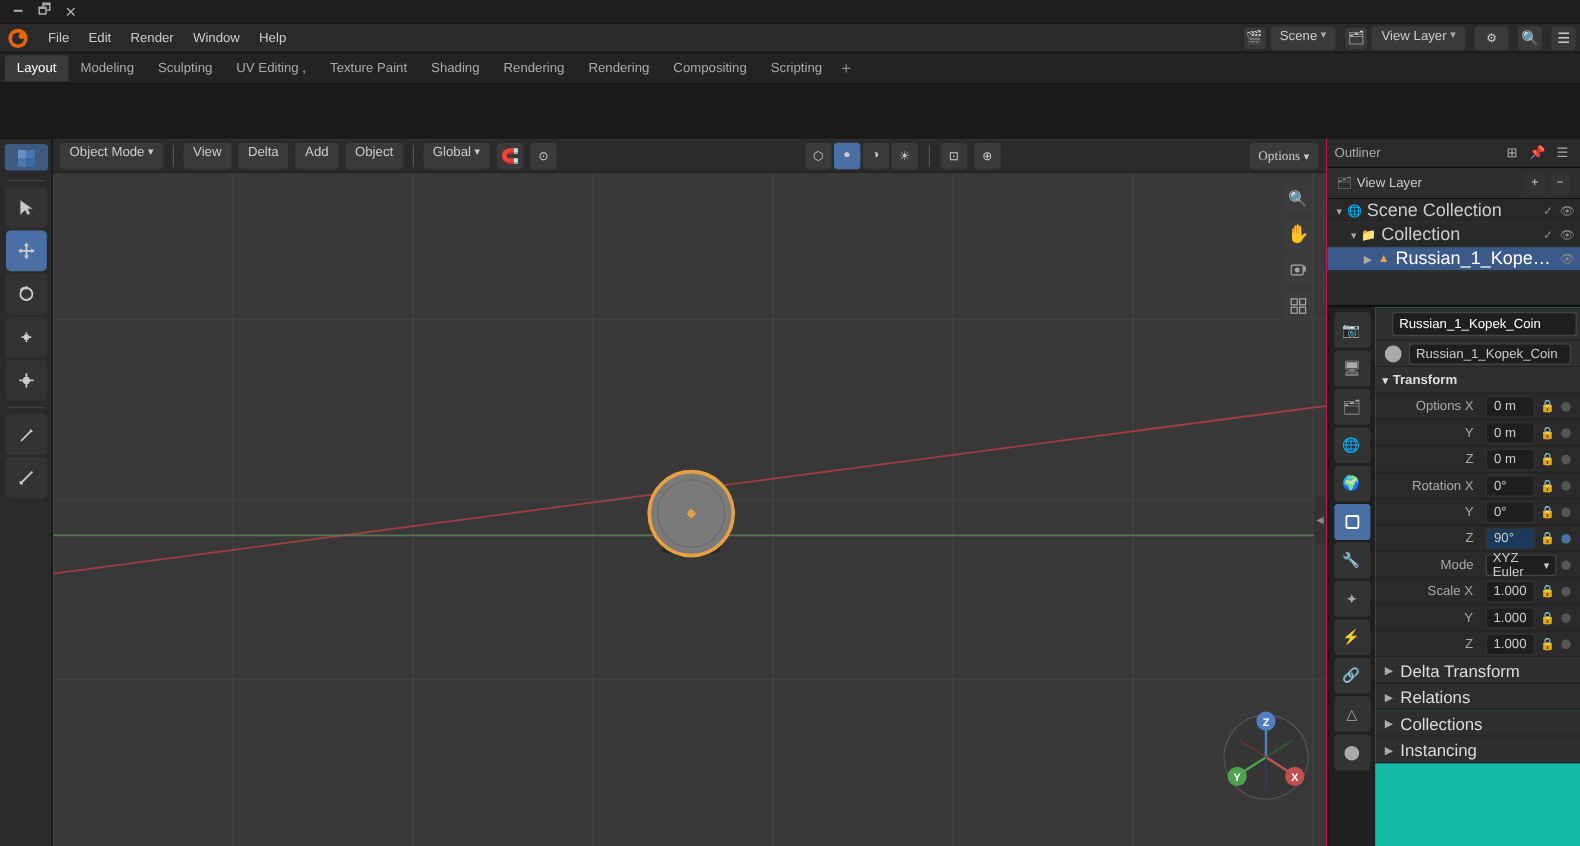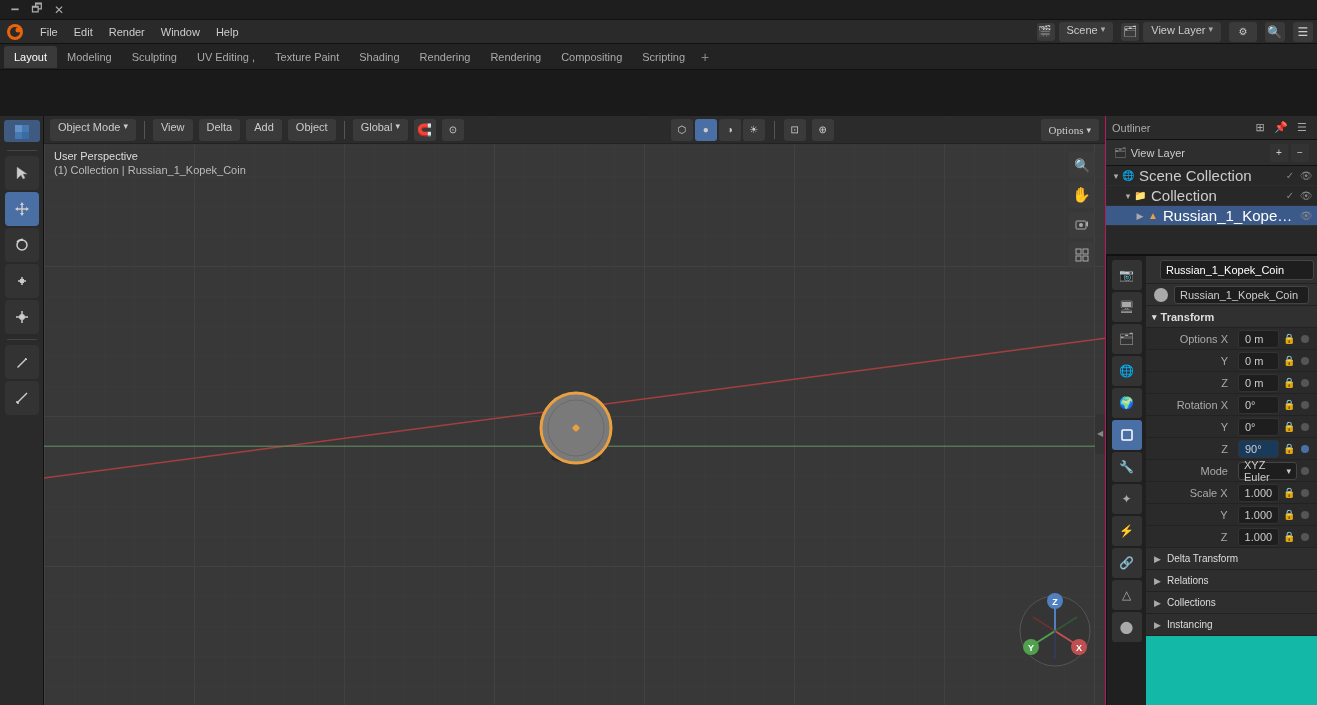--- a/index.html
+++ b/index.html
@@ -465,21 +465,21 @@
       height: 22px;
       background: #2e2e2e;
       display: flex;
       align-items: center;
       padding: 0 8px;
       border-bottom: 1px solid #222;
       cursor: pointer;
       gap: 6px;
     }
     .section-arrow { font-size: 9px; color: #aaa; }
-    .section-label { font-size: 10px; color: #ddd; }
+    .section-label { font-size: 14px; color: #ddd; }
 
     
     .grid-svg {
       position: absolute;
       top: 0; left: 0; right: 0; bottom: 0;
       width: 100%;
       height: 100%;
     }
   </style>
 </head>
@@ -665,24 +665,20 @@
       </div>
       <div style="width:1px;height:18px;background:#555;margin:0 3px;"></div>
       <div class="vp-small-btn" style="font-size:10px;">⊡</div>
       <div class="vp-small-btn" style="font-size:10px;">⊕</div>
       <div class="vp-options-btn">
         <span>Options</span>
         <span style="font-size:9px; margin-left:3px;">▾</span>
       </div>
     </div>
 
-    <div id="viewport-info">
-      <div>User Perspective</div>
-      <div style="color:#bbb;margin-top:2px;">(1) Collection | Russian_1_Kopek_Coin</div>
-    </div>
 
     <div id="nav-gizmo">
       <svg width="80" height="80" viewBox="0 0 80 80">
         <circle cx="40" cy="40" r="35" fill="rgba(50,50,50,0.5)" stroke="#555" stroke-width="1"></circle>
 
         <line x1="40" y1="40" x2="40" y2="12" stroke="#5080c0" stroke-width="2"></line>
         <circle cx="40" cy="10" r="8" fill="#5080c0"></circle>
         <text x="40" y="14" text-anchor="middle" fill="white" font-size="9" font-weight="bold">Z</text>
 
         <line x1="40" y1="40" x2="62" y2="54" stroke="#c05050" stroke-width="2"></line>

